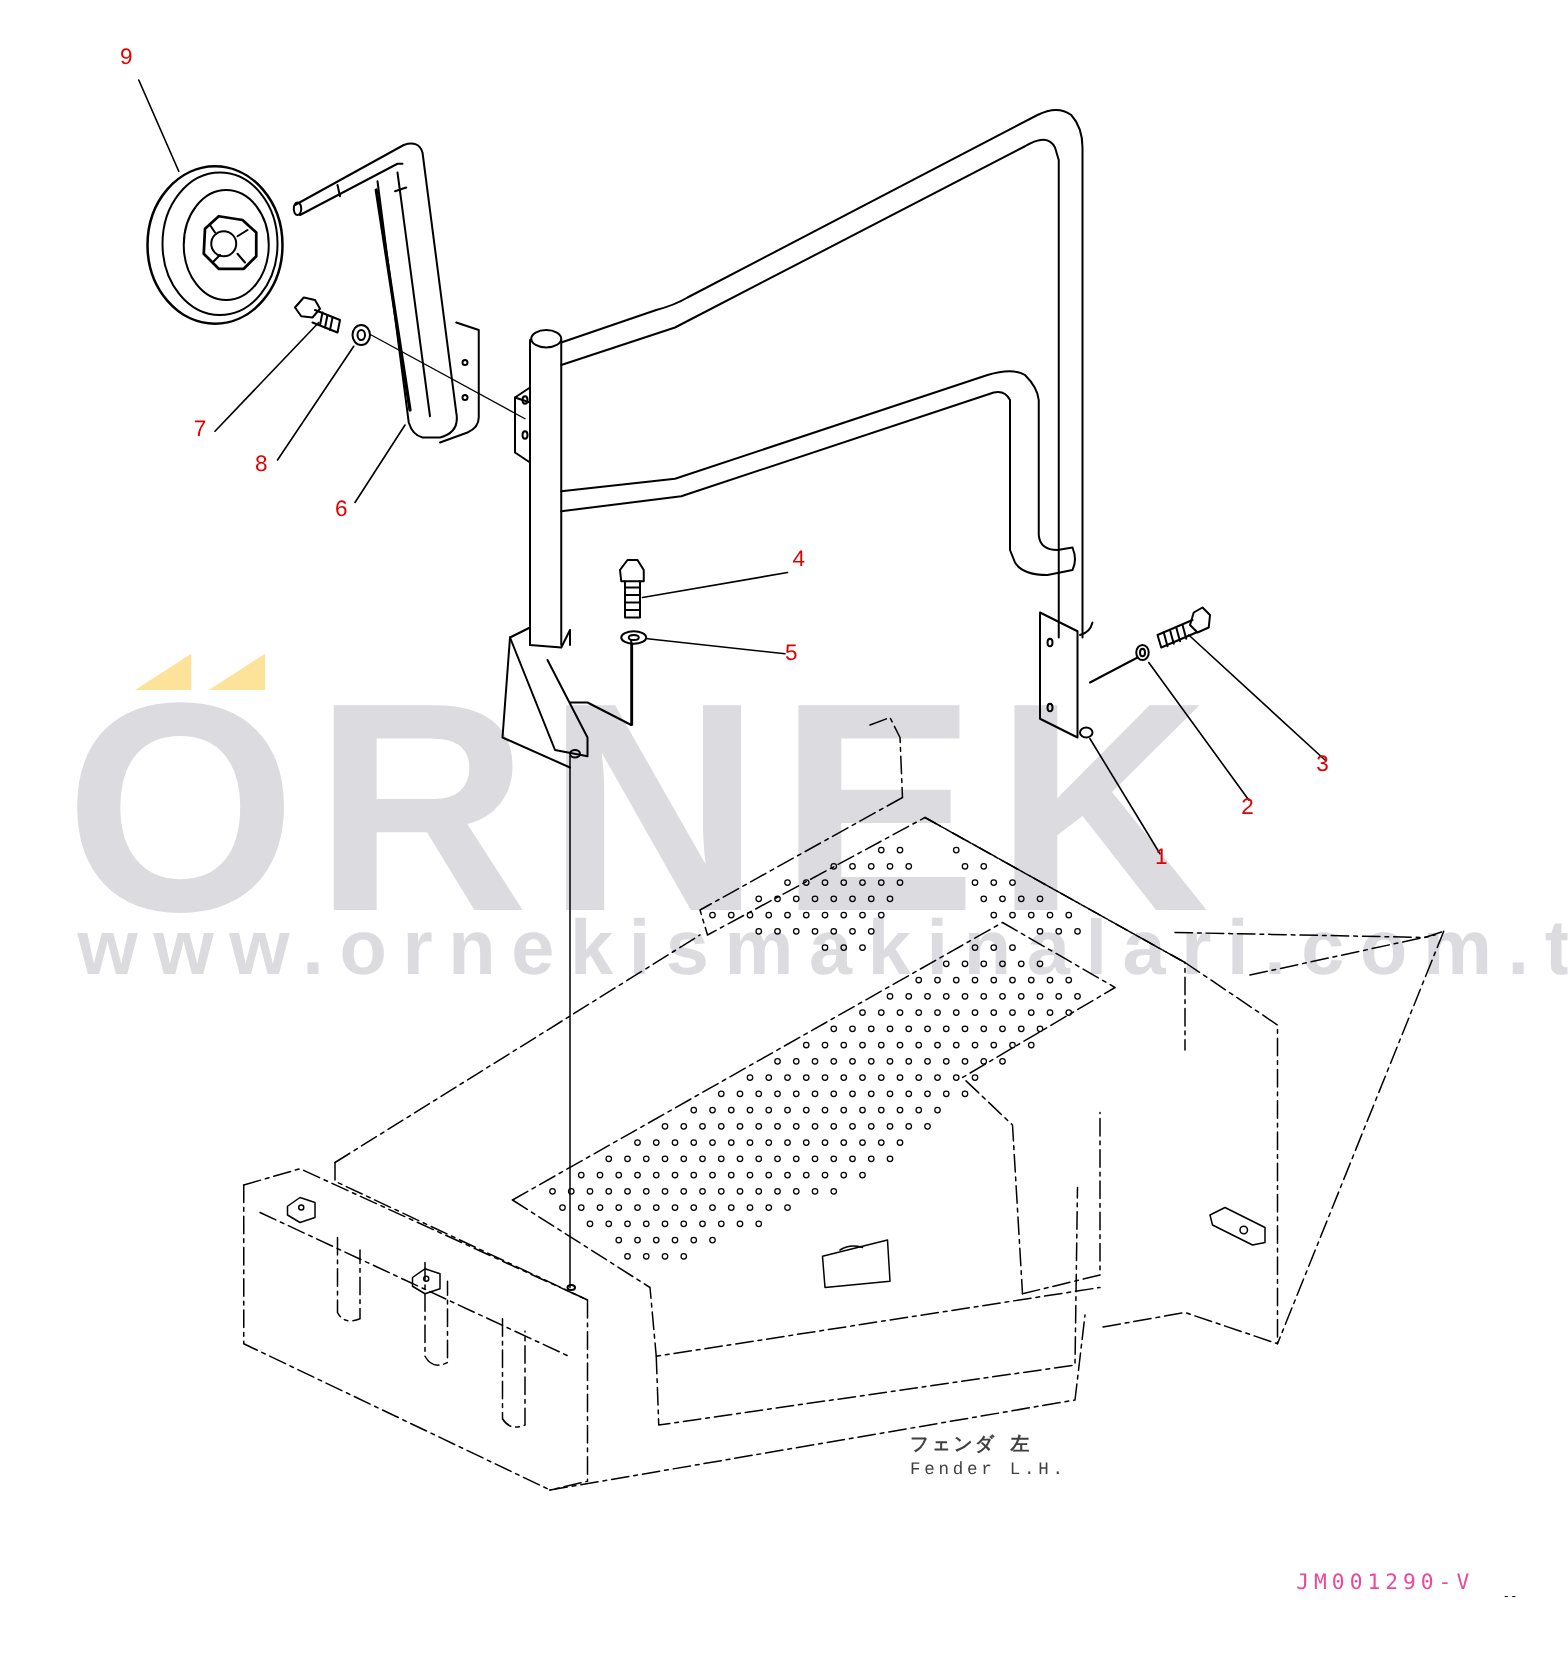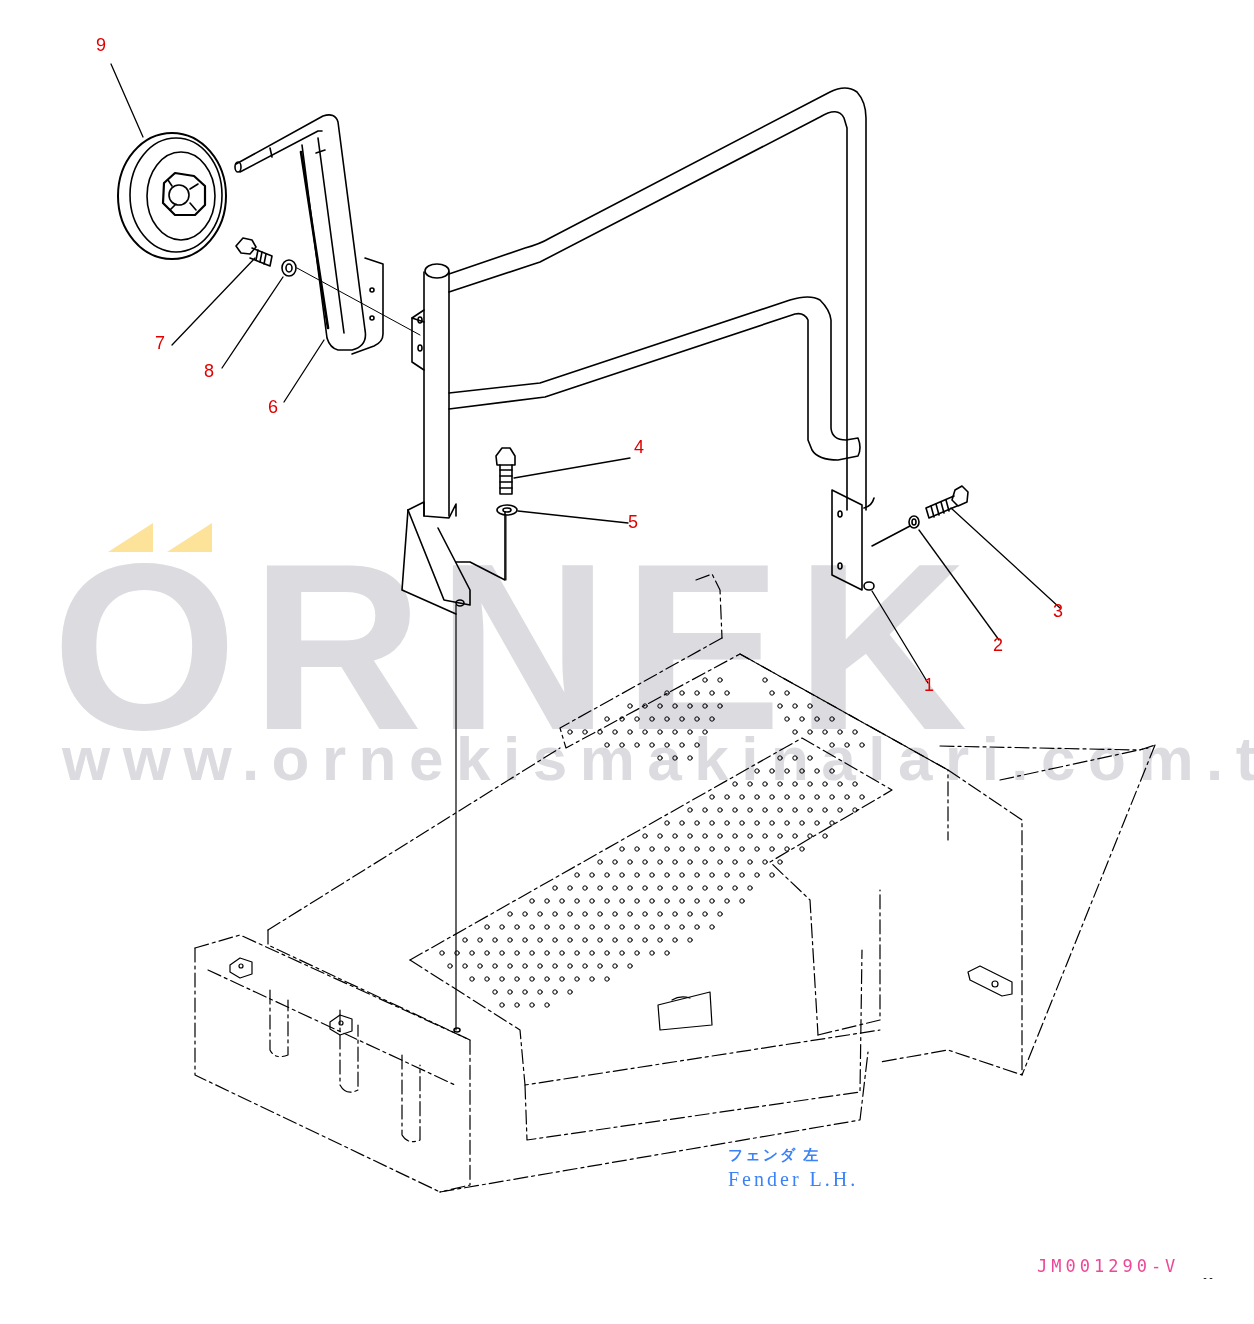--- a/index.html
+++ b/index.html
@@ -2,23 +2,23 @@
 <html><head>
   <meta charset="utf-8">
   <style>
     html, body { margin: 0; padding: 0; background: #ffffff; }
     body { width: 1254px; height: 1324px; position: relative; overflow: hidden; font-family: "DejaVu Sans", sans-serif; }
     .canvas { position: absolute; left: 0; top: 0; width: 1254px; height: 1324px; }
     .wm { position: absolute; left: 0; top: 0; width: 1254px; height: 1324px; pointer-events: none; }
     .wm-letters { position: absolute; left: 52px; top: 528px; font-family: "Liberation Sans", sans-serif; font-weight: bold; font-size: 238px; line-height: 238px; color: #dcdbe0; letter-spacing: 14px; }
     .wm-url { position: absolute; left: 62px; top: 728px; font-family: "Liberation Sans", sans-serif; font-weight: bold; font-size: 62px; line-height: 62px; color: #dcdbe0; letter-spacing: 12.5px; }
     .callout { position: absolute; font-family: "Liberation Sans", sans-serif; font-size: 18px; line-height: 18px; color: #e00000; }
-    .caption { position: absolute; font-family: Liberation Serif, serif; color: #3b82f6; }
+    .caption { position: absolute; font-family: Liberation Mono, monospace; color: #404040; }
     .caption.jp { left: 728px; top: 1146px; font-size: 15px; letter-spacing: 2px; font-weight: bold; }
-    .caption.en { left: 728px; top: 1168px; font-size: 20px; letter-spacing: 3px; text-align: center; }
+    .caption.en { left: 728px; top: 1168px; font-size: 14px; letter-spacing: 3px; text-align: center; }
     .drawing-id { position: absolute; left: 1037px; top: 1256px; font-family: "DejaVu Sans Mono", monospace; font-size: 17px; letter-spacing: 4px; color: #ec4899; }
     .drawing-suffix { position: absolute; left: 1202px; top: 1272px; font-family: "DejaVu Sans Mono", monospace; font-size: 10px; color: #000; }
   </style>
 </head>
 <body>
 
 <div class="canvas">
 
   <div class="wm">
     <svg width="1254" height="1324" style="position:absolute;left:0;top:0">

